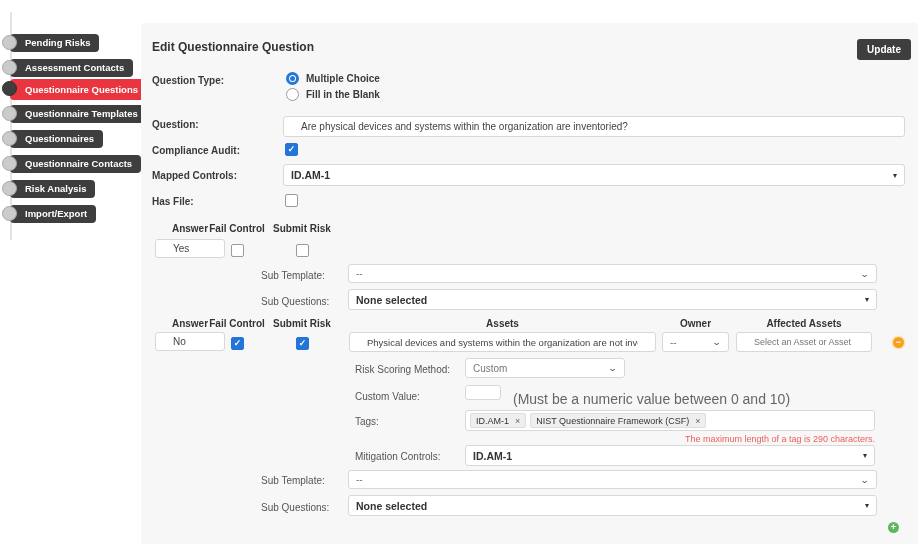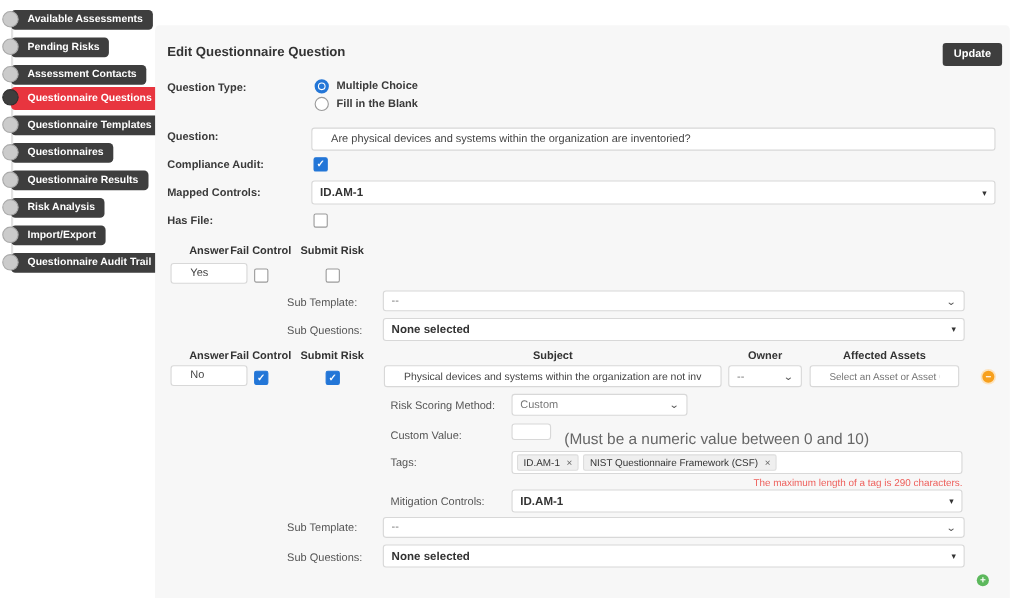--- a/index.html
+++ b/index.html
@@ -66,24 +66,20 @@
     display:flex; align-items:center; justify-content:center; line-height:1; cursor:pointer; }
   .ic-orange { background:#f7a01d; box-shadow:0 0 0 1.5px #fde3bd; }
   .ic-green { background:#5cb85c; }
 </style>
 </head>
 <body>
 
 <div class="sidebar">
   <div class="sidebar-line"></div>
 
-  <div class="nav-item" style="top:9px">
-    <span class="nav-circle"></span>
-    <span class="nav-pill">Available Assessments</span>
-    </div>
   <div class="nav-item" style="top:34px">
     <span class="nav-circle"></span>
     <span class="nav-pill">Pending Risks</span>
     </div>
   <div class="nav-item" style="top:59px">
     <span class="nav-circle"></span>
     <span class="nav-pill">Assessment Contacts</span>
     </div>
   <div class="nav-item active" style="top:79px">
     <span class="nav-circle"></span>
@@ -92,33 +88,29 @@
   <div class="nav-item" style="top:105px">
     <span class="nav-circle"></span>
     <span class="nav-pill">Questionnaire Templates</span>
     </div>
   <div class="nav-item" style="top:130px">
     <span class="nav-circle"></span>
     <span class="nav-pill">Questionnaires</span>
     </div>
   <div class="nav-item" style="top:155px">
     <span class="nav-circle"></span>
-    <span class="nav-pill">Questionnaire Results</span>
+    <span class="nav-pill">Questionnaire Contacts</span>
     </div>
   <div class="nav-item" style="top:180px">
     <span class="nav-circle"></span>
     <span class="nav-pill">Risk Analysis</span>
     </div>
   <div class="nav-item" style="top:205px">
     <span class="nav-circle"></span>
     <span class="nav-pill">Import/Export</span>
-    </div>
-  <div class="nav-item" style="top:230px">
-    <span class="nav-circle"></span>
-    <span class="nav-pill">Questionnaire Audit Trail</span>
     </div>
 </div>
 
 <div class="card">
 
   <div class="abs title" style="left:11px; top:17px">Edit Questionnaire Question</div>
   <button class="abs btn-dark" style="left:716px; top:16px; width:54px; height:21px">Update</button>
 
   <div class="abs lbl-b" style="left:11px; top:52px">Question Type:</div>
   <div class="abs radio selected" style="left:145px; top:49px">
@@ -161,21 +153,21 @@
 
   <div class="abs lbl-s" style="left:120px; top:273px; width:82px">Sub Questions:</div>
   <div class="abs sel" style="left:207px; top:266px; width:529px; height:21px">
     <span class="sel-val bold">None selected</span>
     <span class="caret">▾</span>
   </div>
 
   <div class="abs hdr" style="left:14px; top:295px; width:70px">Answer</div>
   <div class="abs hdr" style="left:66px; top:295px; width:60px">Fail Control</div>
   <div class="abs hdr" style="left:131px; top:295px; width:60px">Submit Risk</div>
-  <div class="abs hdr" style="left:208px; top:295px; width:307px">Subject</div>
+  <div class="abs hdr" style="left:208px; top:295px; width:307px">Assets</div>
   <div class="abs hdr" style="left:521px; top:295px; width:67px">Owner</div>
   <div class="abs hdr" style="left:595px; top:295px; width:136px">Affected Assets</div>
 
   <input class="abs inp" style="left: 14px; top: 309px; width: 70px; height: 19px;" value="No">
   <div class="abs cb checked" style="left:90px; top:314px">
       <span class="tick">✓</span>
     </div>
   <div class="abs cb checked" style="left:155px; top:314px">
       <span class="tick">✓</span>
     </div>

